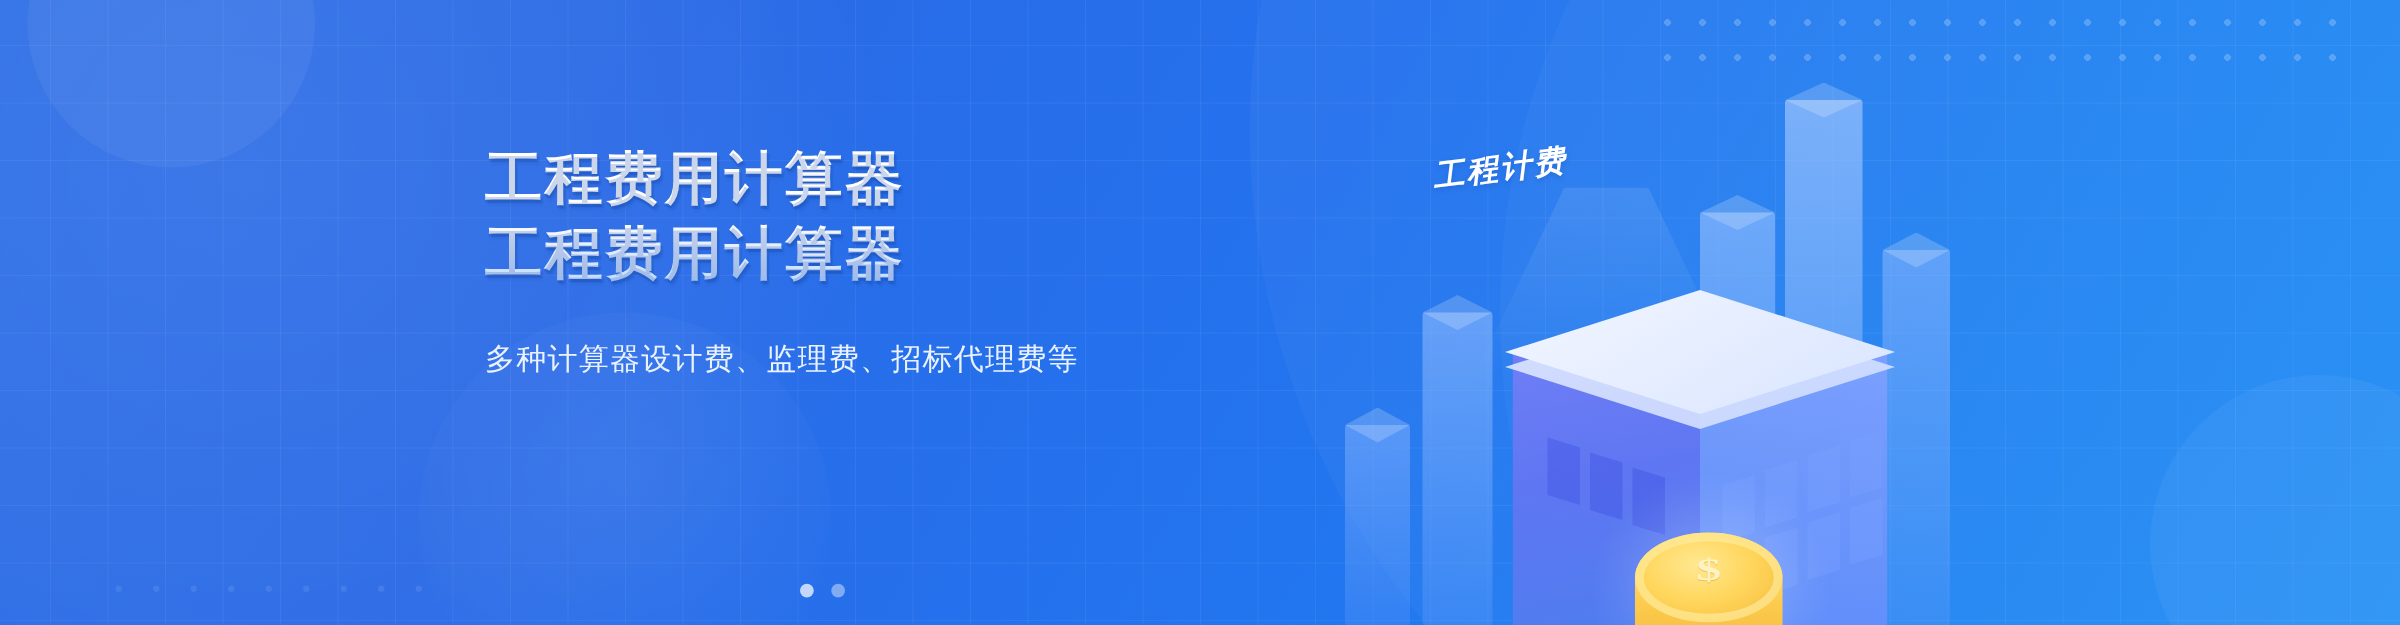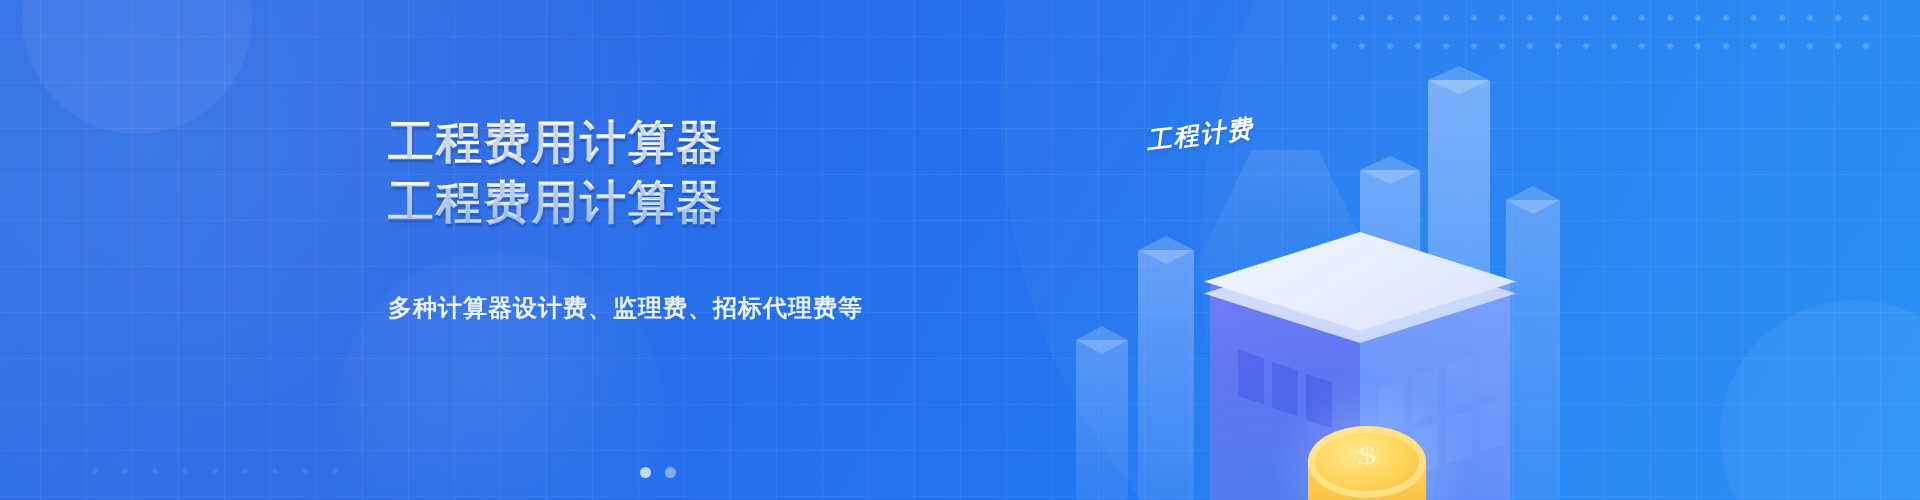--- a/index.html
+++ b/index.html
@@ -99,27 +99,26 @@
     background: linear-gradient(180deg, #ffffff 0%, #ffffff 52%, #dbe9ff 78%, #bcd8ff 100%);
     -webkit-background-clip: text;
     background-clip: text;
     -webkit-text-fill-color: transparent;
     text-shadow: 0 3px 0 rgba(21,70,160,0.22);
     filter: drop-shadow(2px 3px 0 rgba(20,72,165,0.28));
     white-space: nowrap;
   }
   .headline .h-line { display: block; }
   .sub {
-    margin-top: 56px;
+    margin-top: 36px;
     font-size: 24px;
     line-height: 40px;
     color: #eaf2ff;
     letter-spacing: 1px;
     white-space: nowrap;
-    font-weight: bold;
   }
   .sub .s-line { display: block; }
 
   
   .dots {
     position: absolute;
     left: 640px;
     bottom: 22px;
     display: flex;
     gap: 14px;

